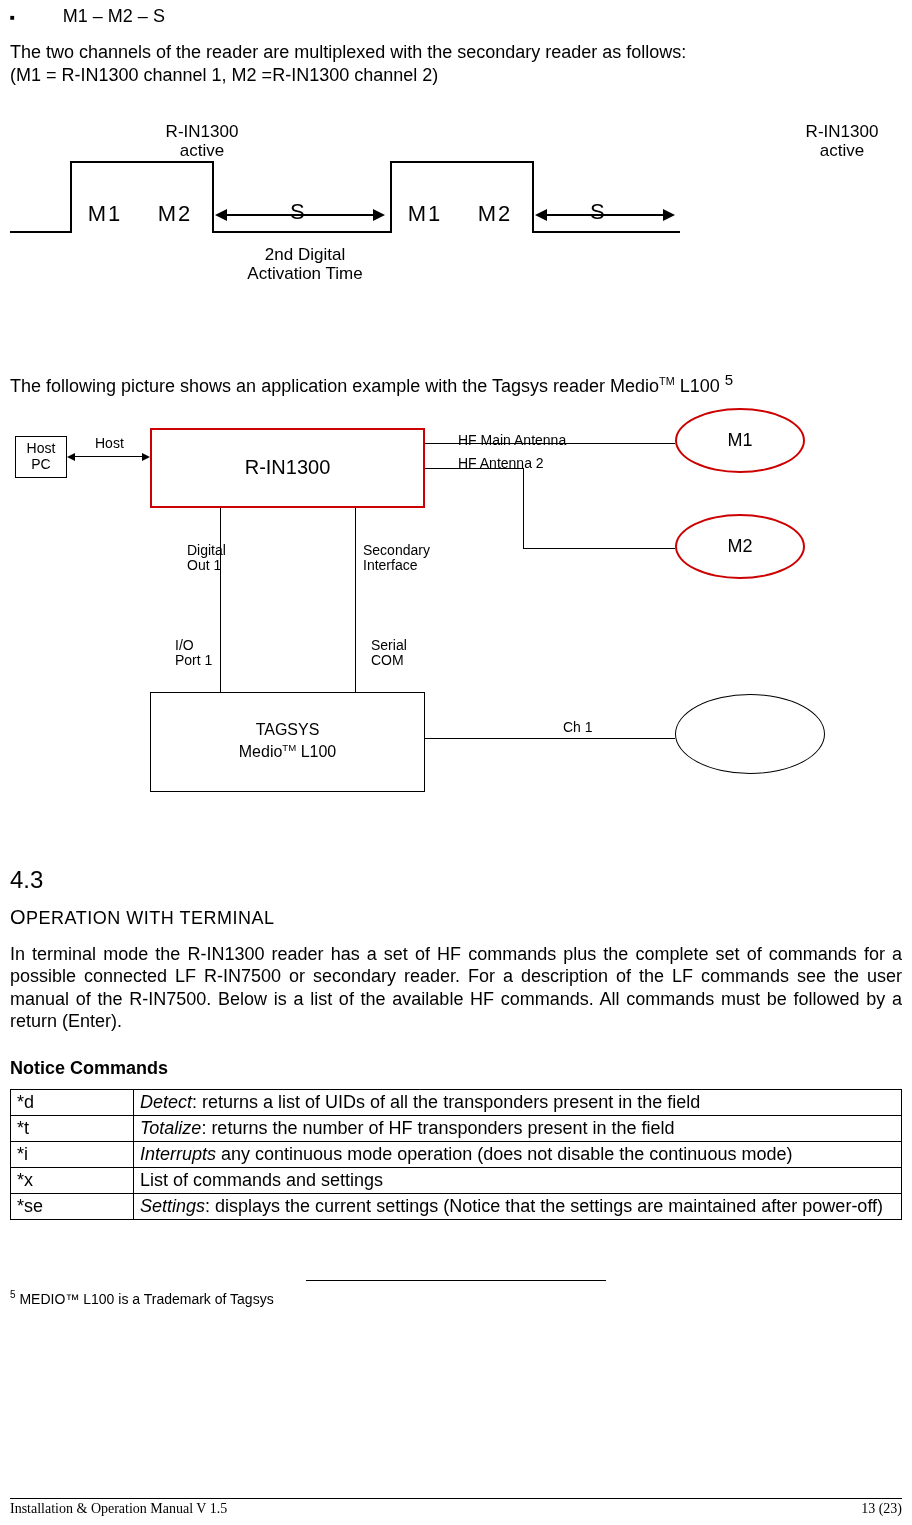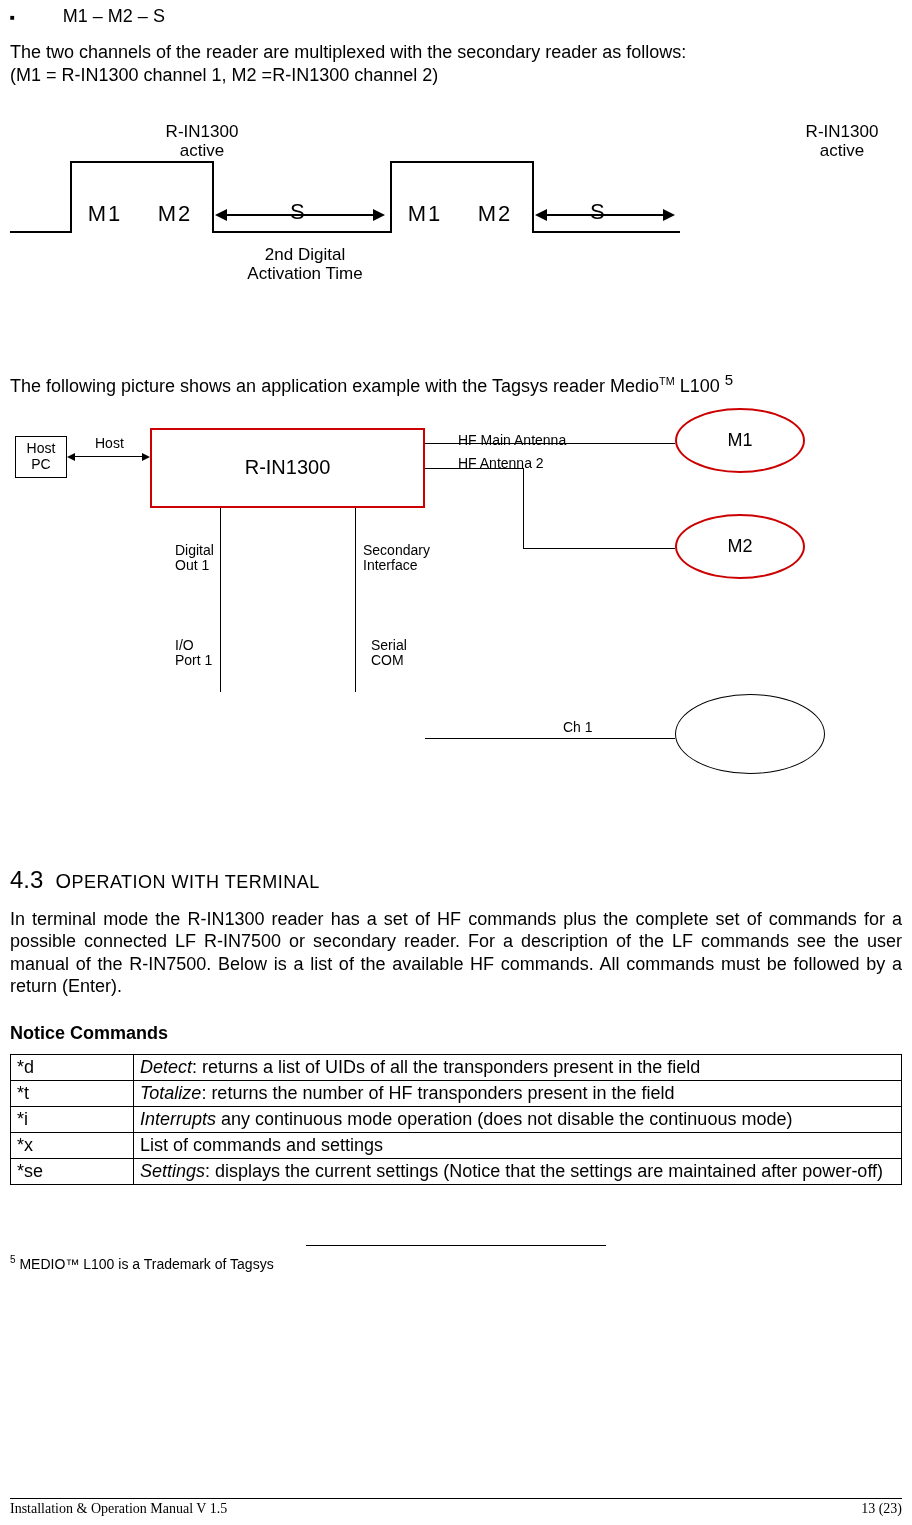--- a/index.html
+++ b/index.html
@@ -157,20 +157,21 @@
   .d-arrow .hr { width:0;height:0;border-top:4px solid transparent;border-bottom:4px solid transparent;border-left:8px solid #000;}
 
   .lbl { position: absolute; font-size: 14px; line-height: 1.1; }
 
   
   .sect {
     display: flex;
     align-items: baseline;
     gap: 12px;
     margin-top: 28px;
+    flex-direction: column;
   }
   .sect .num { font-size: 24px; }
   .sect .ttl { font-size: 18px; font-variant: small-caps; letter-spacing: 0.5px; }
   .sect .ttl .first { font-size: 20px; }
 
   .sub { font-weight: bold; font-size: 18px; margin-top: 25px; }
 
   table.cmds {
     border-collapse: collapse;
     width: 100%;
@@ -288,29 +289,35 @@
 
     <div class="box ant m1">
       <span>M1</span>
     </div>
     <div class="box ant m2">
       <span>M2</span>
     </div>
 
     <div class="line-v" style="left:210px; top:100px; height:184px;"></div>
     <div class="line-v" style="left:345px; top:100px; height:184px;"></div>
-    <span class="lbl" style="left:165px; top:135px; white-space:pre-line;">Digital
+    <span class="lbl" style="left:177px; top:135px; white-space:pre-line;">Digital
 Out 1</span>
     <span class="lbl" style="left:353px; top:135px; white-space:pre-line;">Secondary
 Interface</span>
     <span class="lbl" style="left:165px; top:230px; white-space:pre-line;">I/O
 Port 1</span>
     <span class="lbl" style="left:353px; top:230px; white-space:pre-line;margin-left:8px;">Serial
 COM</span>
 
+    <div class="box tagsys">
+      <div>
+        <span>TAGSYS</span><br>
+        <span>Medio</span><sup class="tm">TM</sup><span> L100</span>
+      </div>
+    </div>
 
     <div class="line-h" style="left:415px; top:330px; width:250px;"></div>
     <span class="lbl" style="left:553px; top:312px;">Ch 1</span>
     <div class="box ch1ant"></div>
   </div>
 
   <div class="sect">
     <span class="num">4.3</span>
     <span class="ttl"><span class="first">O</span><span>PERATION WITH TERMINAL</span></span>
   </div>

